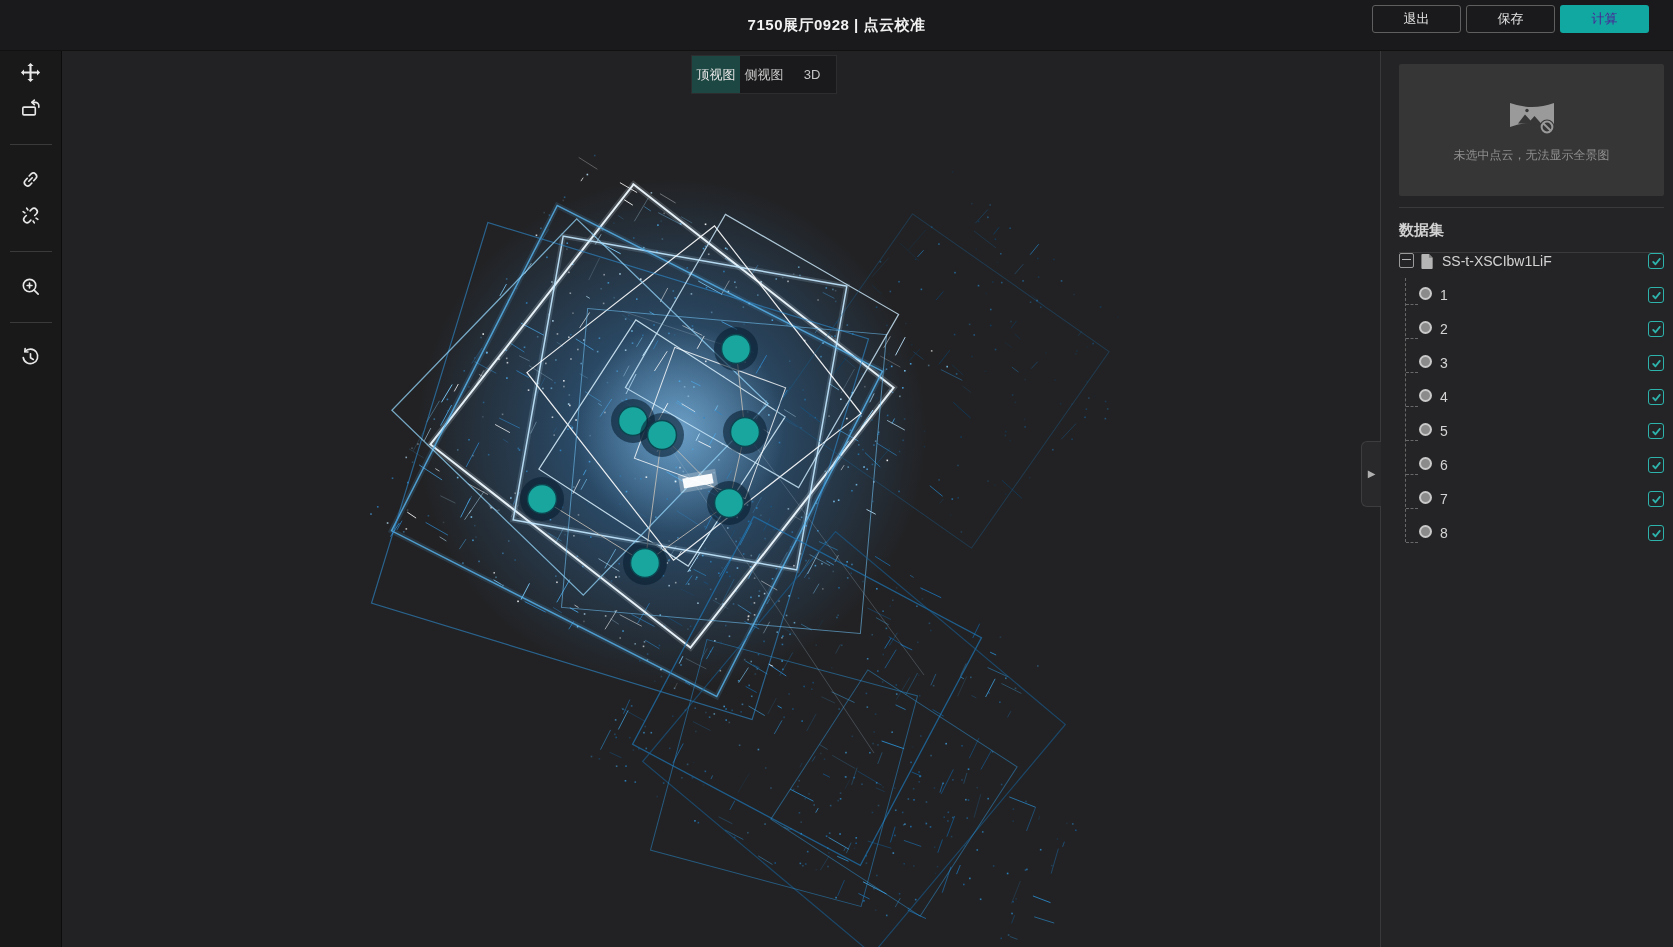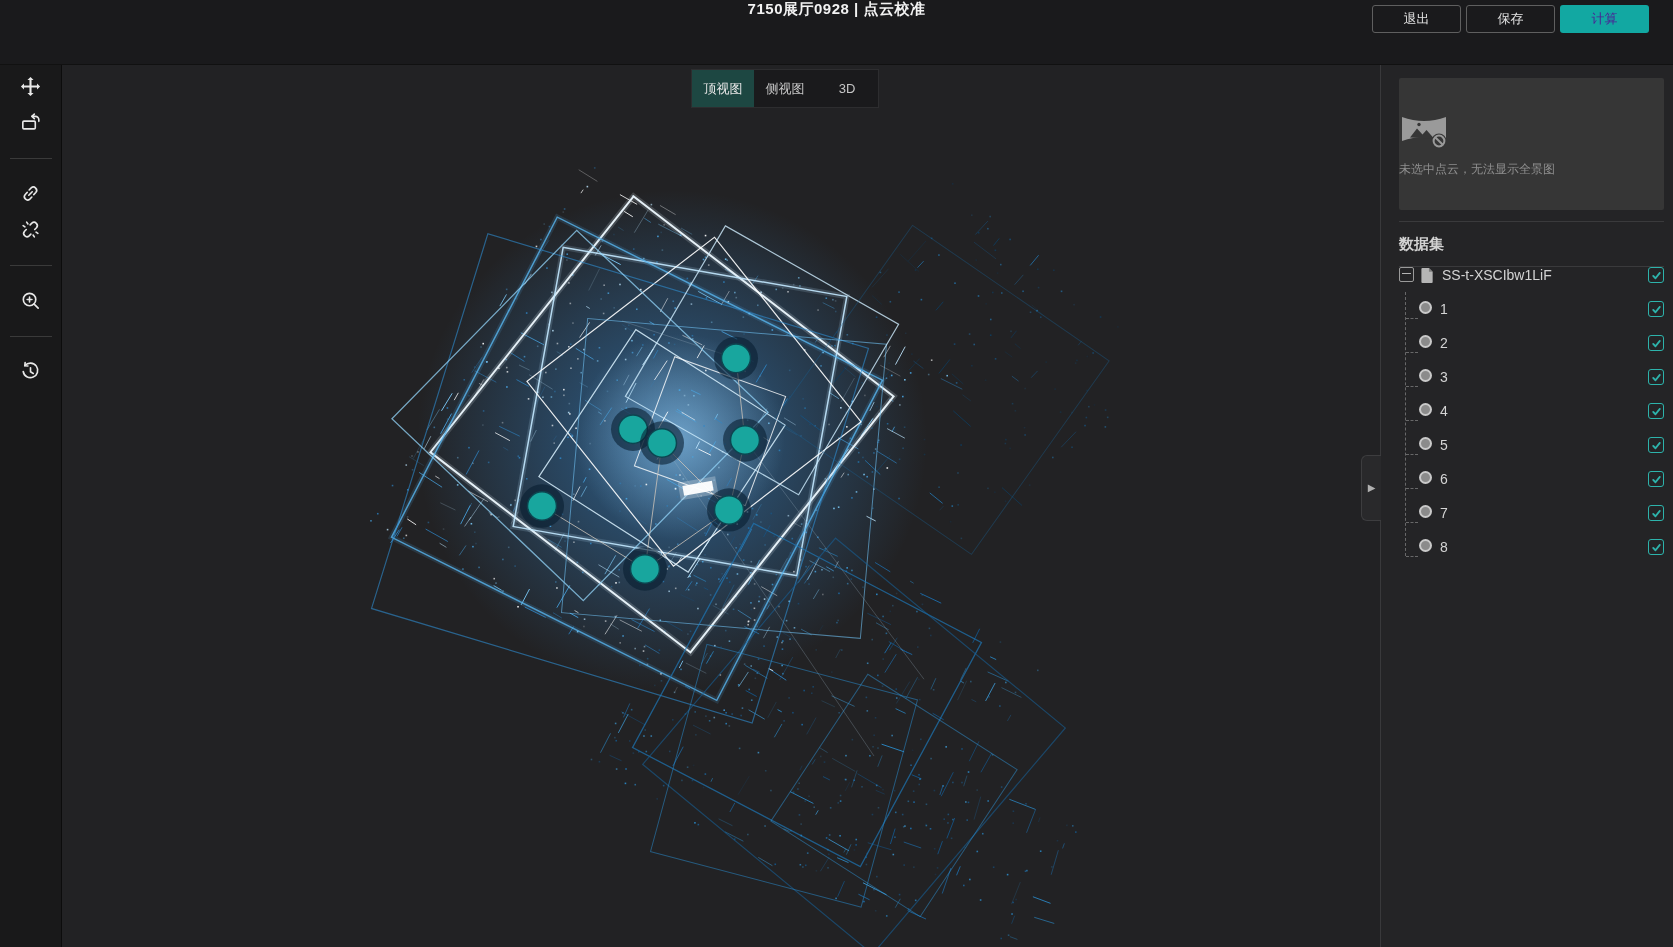--- a/index.html
+++ b/index.html
@@ -1,48 +1,48 @@
 <!DOCTYPE html>
 <html style="--accent: #12a8a2; --check: #2db3ab; --tab-active: #1d4742;"><head>
 <meta charset="utf-8">
 <style>
   html,body{margin:0;padding:0;background:#000;}
   body{width:1673px;height:947px;overflow:hidden;font-family:"Liberation Sans","DejaVu Sans",sans-serif;
        -webkit-font-smoothing:antialiased;color:#e0e0e0;}
   .app{width:1673px;height:947px;display:flex;flex-direction:column;}
 
   
-  .topbar{height:65px;background:#1a1a1c;position:relative;display:flex;justify-content:center;flex:none;border-bottom:1px solid #111;box-sizing:border-box;}
+  .topbar{height:51px;background:#1a1a1c;position:relative;display:flex;align-items:center;justify-content:center;flex:none;border-bottom:1px solid #111;box-sizing:border-box;}
   .title{font-size:15px;font-weight:bold;color:#f2f2f2;letter-spacing:.5px;}
   .topbar-actions{position:absolute;right:24px;top:5px;display:flex;gap:5px;}
   .btn{width:89px;height:28px;font-size:13px;border-radius:3px;cursor:pointer;font-family:inherit;display:flex;align-items:center;justify-content:center;}
   .btn.ghost{background:transparent;border:1px solid #5f5f5f;color:#e3e3e3;}
   .btn.primary{background:var(--accent,#12a8a2);border:none;color:#4c1d95;}
 
   
   .main{flex:1;display:flex;min-height:0;position:relative;}
 
   
   .toolbar{width:62px;flex:none;background:#19191a;border-right:1px solid #0c0c0c;display:flex;flex-direction:column;align-items:center;padding-top:3px;box-sizing:border-box;}
   .tool{width:44px;height:36px;background:transparent;border:none;display:flex;align-items:center;justify-content:center;cursor:pointer;padding:0;}
   .tool svg{width:23px;height:23px;stroke:#e8e8e8;stroke-width:1.7;fill:none;stroke-linecap:round;stroke-linejoin:round;}
   .tdiv{width:42px;height:1px;background:#3a3a3a;margin:18px 0 16px;}
 
   
   .viewport{flex:1;position:relative;background:#222224;overflow:hidden;}
   #cloud{position:absolute;left:0;top:0;width:100%;height:100%;}
   .tabs{position:absolute;left:629px;top:4px;display:flex;background:#1a1a1c;border:1px solid #2d2d2f;height:37px;box-sizing:content-box;z-index:5;}
-  .tab{width:62px;display:flex;align-items:center;justify-content:center;font-size:13px;color:#c6c6c6;cursor:pointer;}
+  .tab{width:48px;display:flex;align-items:center;justify-content:center;font-size:13px;color:#c6c6c6;cursor:pointer;}
   .tab.active{background:var(--tab-active,#1d4742);color:#e4e4e4;}
 
   
   .rightpanel{width:293px;flex:none;background:#242426;border-left:1px solid #39393b;box-sizing:border-box;padding:13px 9px 0 18px;position:relative;}
   .collapse-tab{position:absolute;left:-20px;top:390px;width:20px;height:66px;background:#29292b;border:1px solid #3d3d3f;border-right:none;border-radius:6px 0 0 6px;display:flex;align-items:center;justify-content:center;cursor:pointer;box-sizing:border-box;}
   .collapse-tab span{color:#b0b0b0;font-size:10px;line-height:1;}
-  .pano{height:132px;background:#363636;border-radius:2px;display:flex;flex-direction:column;align-items:flex-start;justify-content:center;gap:9px;}
+  .pano{height:132px;background:#363636;border-radius:2px;display:flex;flex-direction:column;align-items:center;justify-content:center;gap:9px;}
   .pano-text{font-size:12px;color:#8f8f8f;}
   .divider{height:1px;background:#3a3a3c;}
   .d1{margin-top:11px;}
   .panel-heading{font-size:15px;font-weight:600;color:#d2d2d2;margin:13px 0 12px;}
 
   
   .tree{font-size:14px;color:#d4d4d4;}
   .tree-row{height:34px;display:flex;position:relative;cursor:pointer;}
   .expander{width:13px;height:13px;border:1px solid #9a9a9a;border-radius:2px;margin-right:6px;position:relative;flex:none;cursor:pointer;}
   .expander::after{content:"";position:absolute;left:2px;right:2px;top:5px;height:1px;background:#b5b5b5;}

